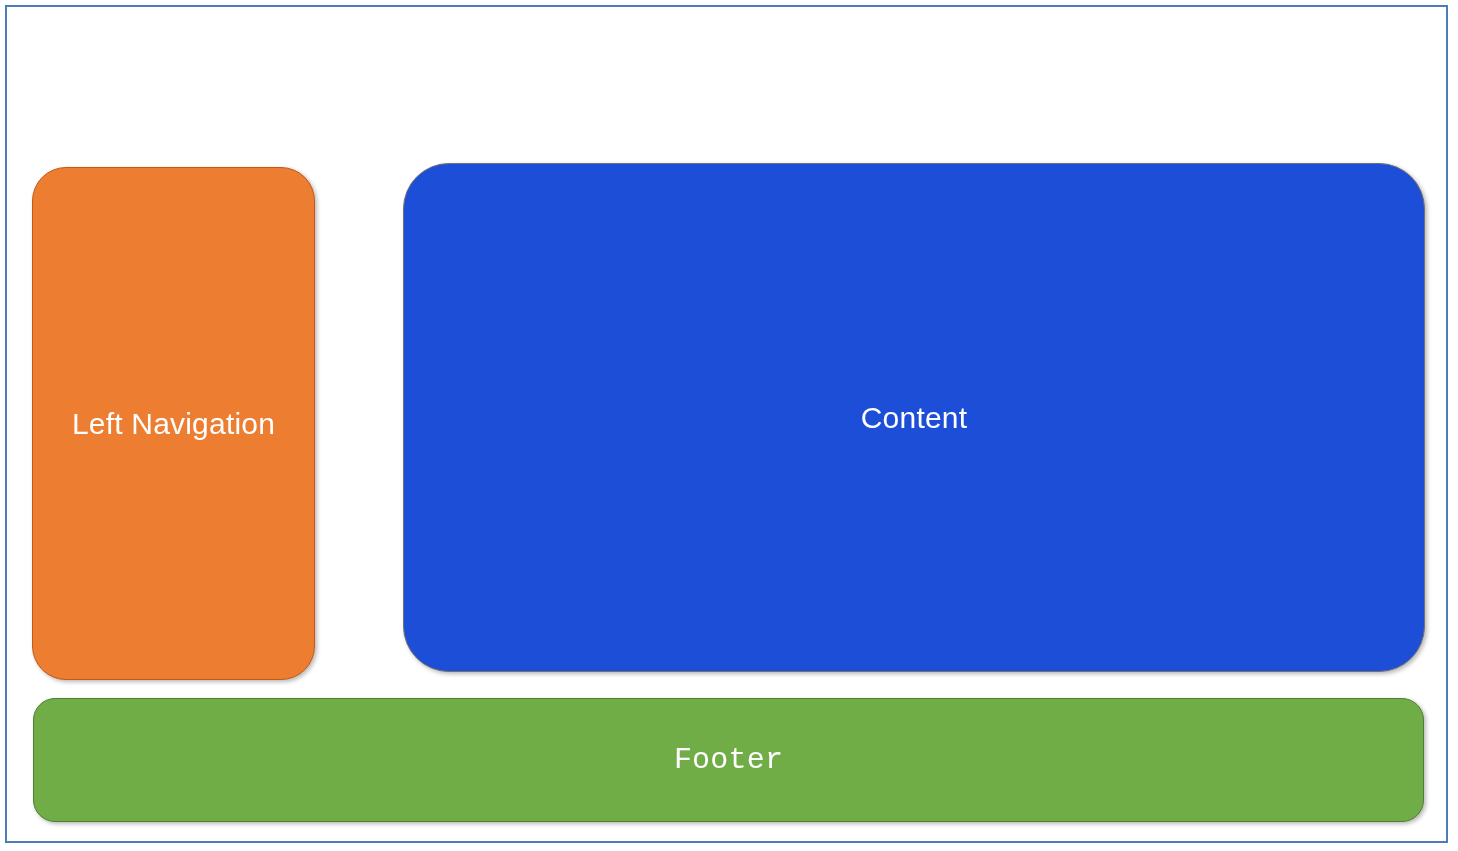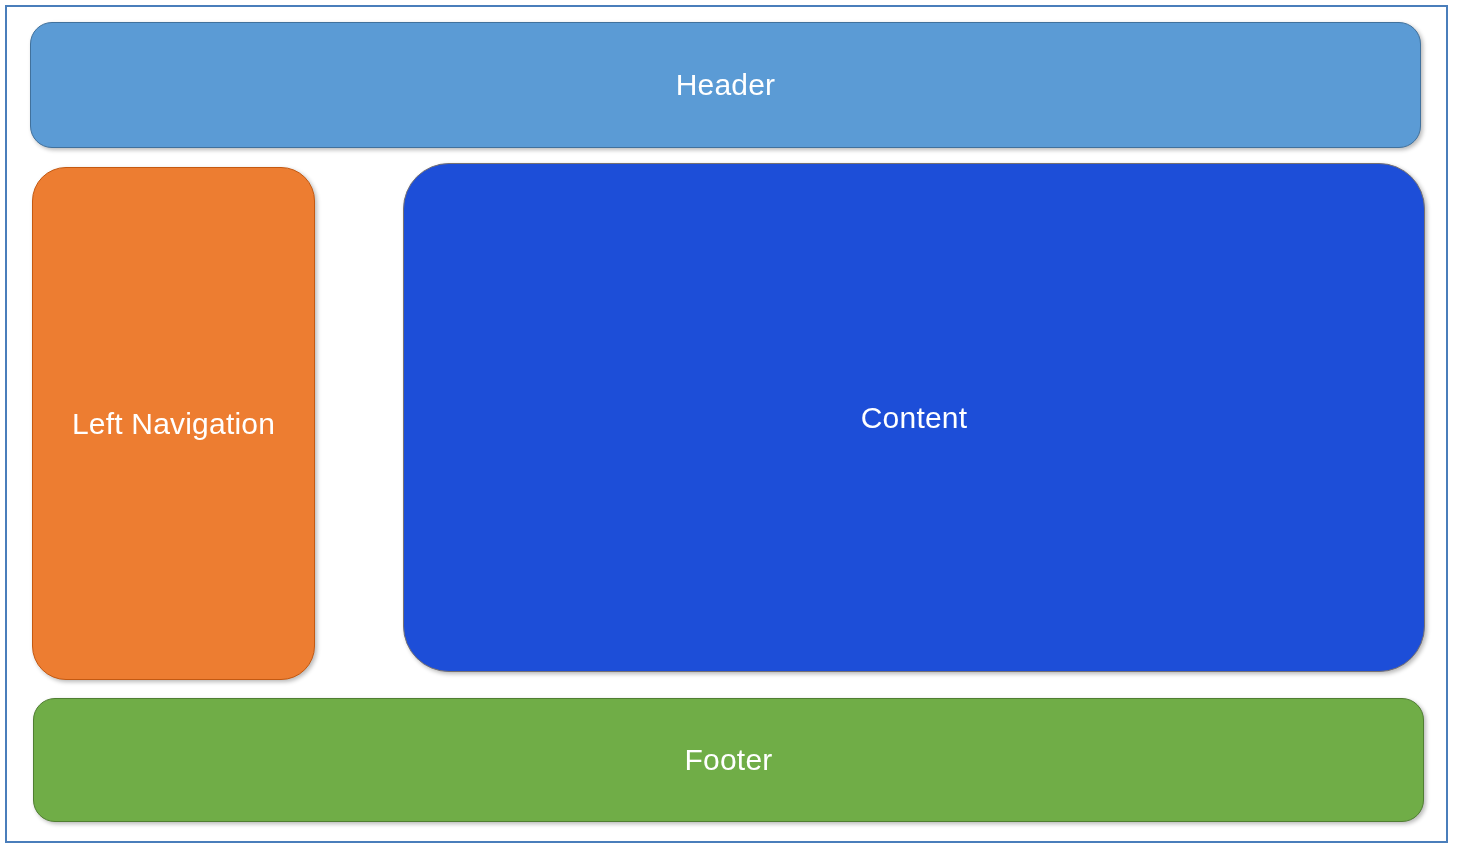--- a/index.html
+++ b/index.html
@@ -84,37 +84,35 @@
 
   
   .block--footer {
     left: 33px;
     top: 698px;
     width: 1391px;
     height: 124px;
     background: #70AD47;
     border: 1px solid #507E32;
     border-radius: 22px;
+    font-family: Liberation Mono, monospace;
   }
 
   .block__label {
     display: block;
     pointer-events: none;
   }
 </style>
 </head>
 <body>
 
 <div class="canvas">
 
   <div class="outer-frame"></div>
 
-  <div class="block block--header">
-    <span class="block__label">Header</span>
-  </div>
 
   <div class="block block--leftnav">
     <span class="block__label">Left Navigation</span>
   </div>
 
   <div class="block block--content">
     <span class="block__label">Content</span>
   </div>
 
   <div class="block block--footer">

